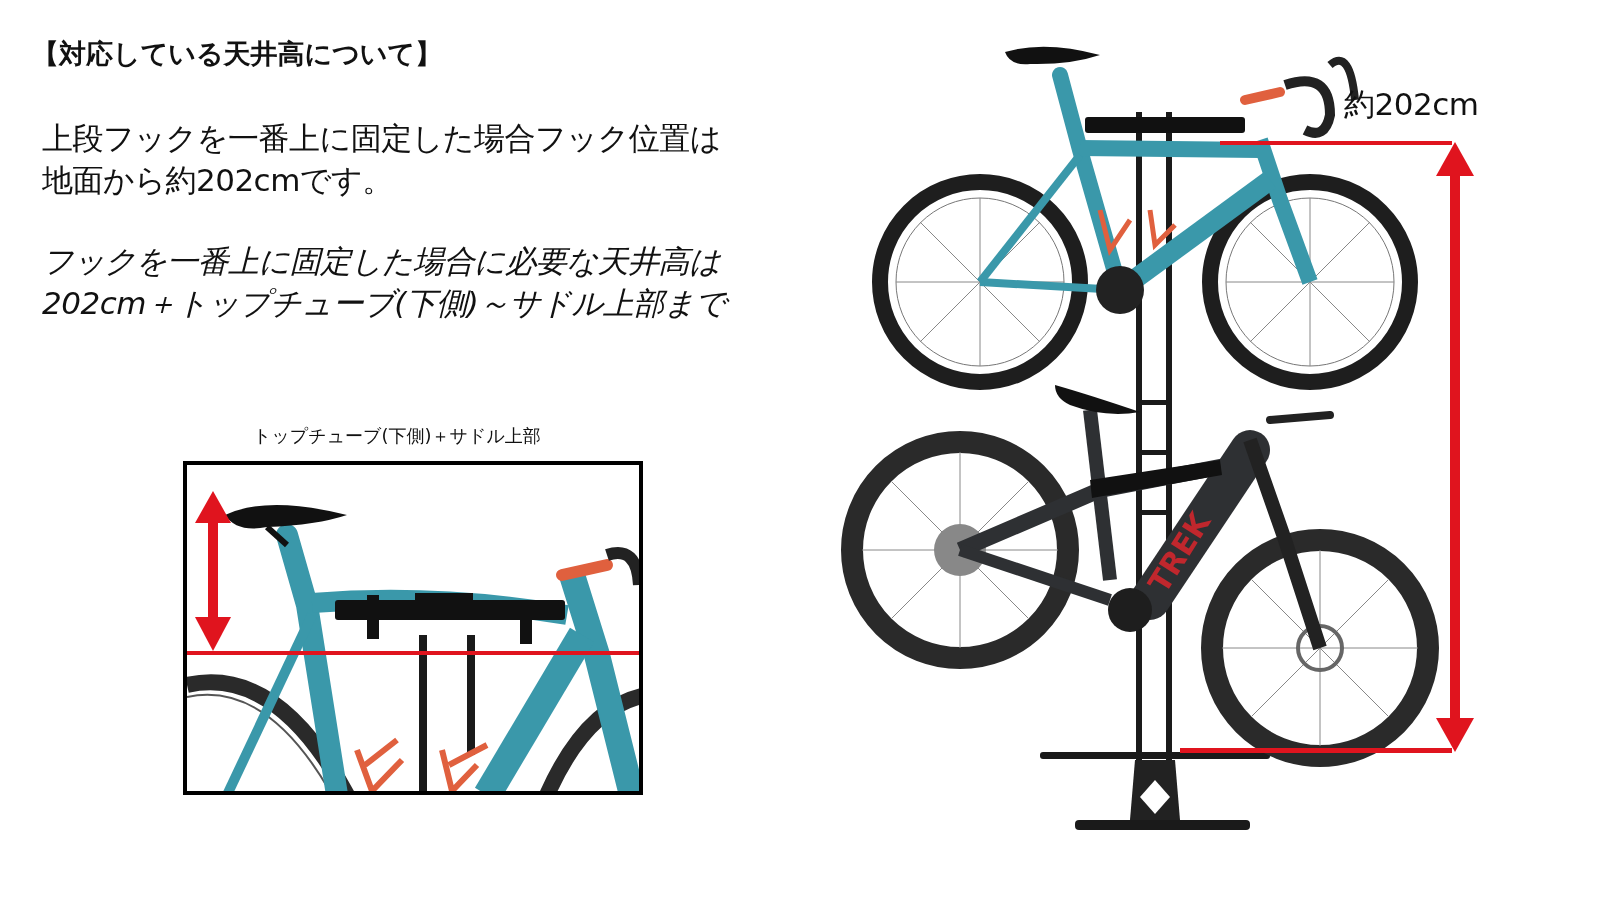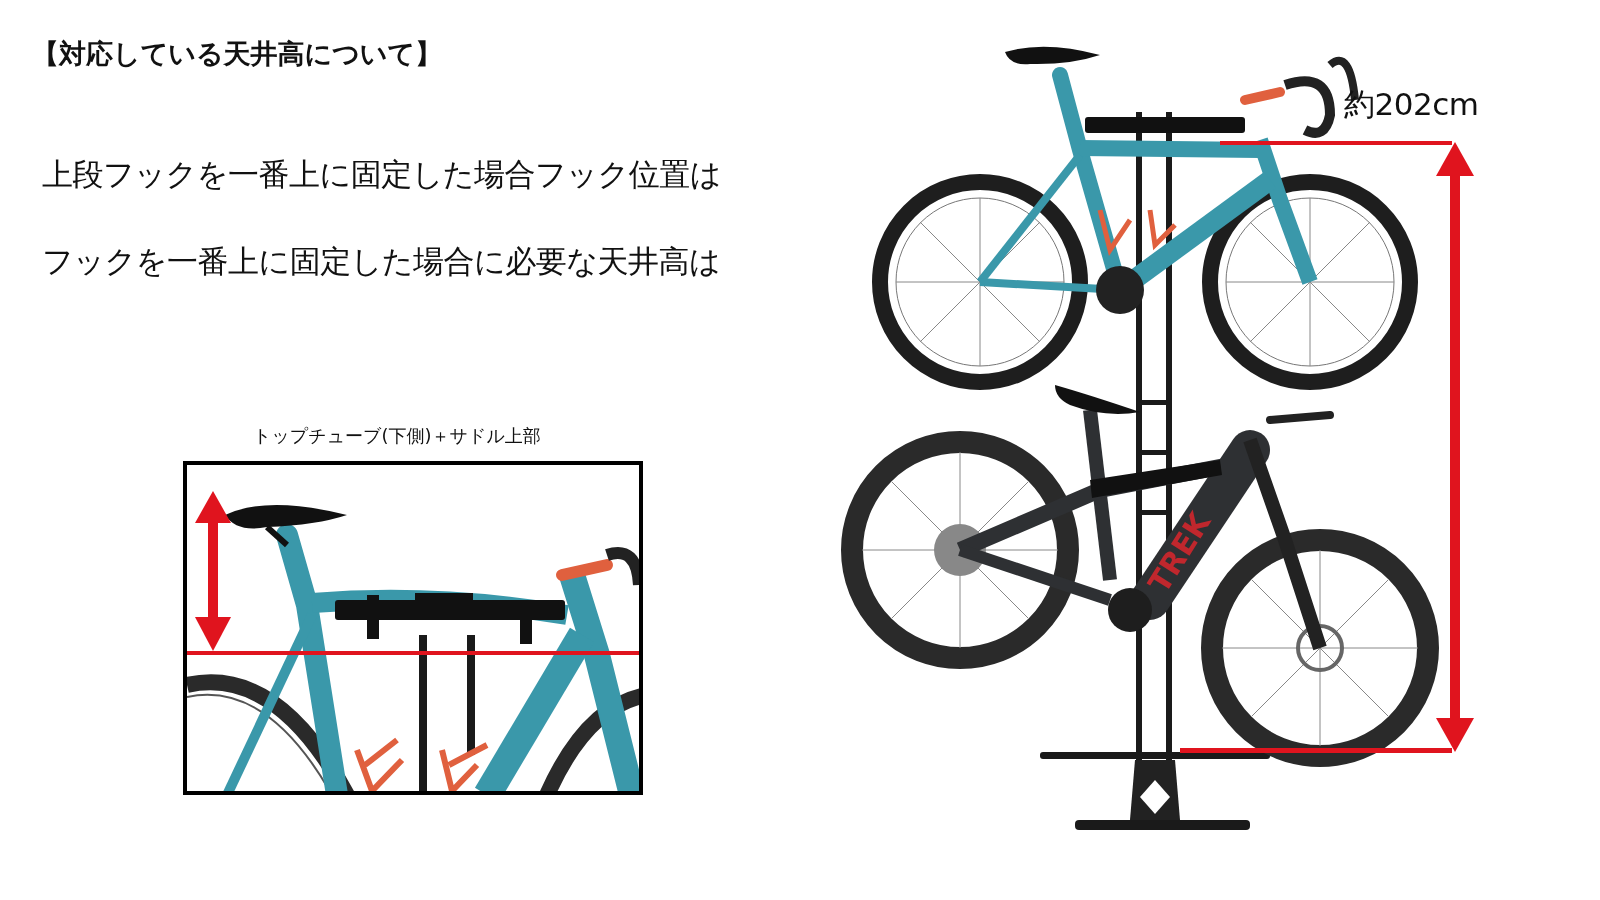--- a/index.html
+++ b/index.html
@@ -10,22 +10,22 @@
       color: #111;
     }
     .title {
       position: absolute; left: 32px; top: 36px;
       font-size: 27px; font-weight: bold; letter-spacing: 0px; white-space: nowrap;
     }
     .para {
       position: absolute; left: 42px;
       font-size: 31px; line-height: 42px; white-space: nowrap; letter-spacing: -0.5px;
     }
-    .para1 { top: 117px; margin-top: 36px; }
-    .para2 { top: 240px; }
+    .para1 { top: 117px; }
+    .para2 { top: 240px; font-style: italic; }
     .para-line { display: block; }
     .inset-caption {
       position: absolute; left: 253px; top: 424px;
       font-size: 18px; white-space: nowrap;
     }
     .inset {
       position: absolute; left: 183px; top: 461px; width: 452px; height: 326px;
       border: 4px solid #000; overflow: hidden; background: #fff;
     }
     .inset svg { position: absolute; left: 0; top: 0; }
@@ -35,24 +35,26 @@
       font-size: 31px; white-space: nowrap; letter-spacing: -0.5px;
     }
   </style>
 </head>
 <body>
 
 <div class="title">【対応している天井高について】</div>
 
 <div class="para para1">
   <span class="para-line">上段フックを一番上に固定した場合フック位置は</span>
+  <span class="para-line">地面から約202cmです。</span>
 </div>
 
 <div class="para para2">
   <span class="para-line">フックを一番上に固定した場合に必要な天井高は</span>
+  <span class="para-line">202cm＋トップチューブ(下側)～サドル上部まで</span>
 </div>
 
 <div class="inset-caption">トップチューブ(下側)＋サドル上部</div>
 
 <div class="inset">
   <svg width="452" height="326" viewBox="0 0 452 326">
 
     <path d="M0 220 Q90 200 160 330" fill="none" stroke="#2a2a2a" stroke-width="16"></path>
     <path d="M0 232 Q80 215 145 330" fill="none" stroke="#555" stroke-width="2"></path>
 

